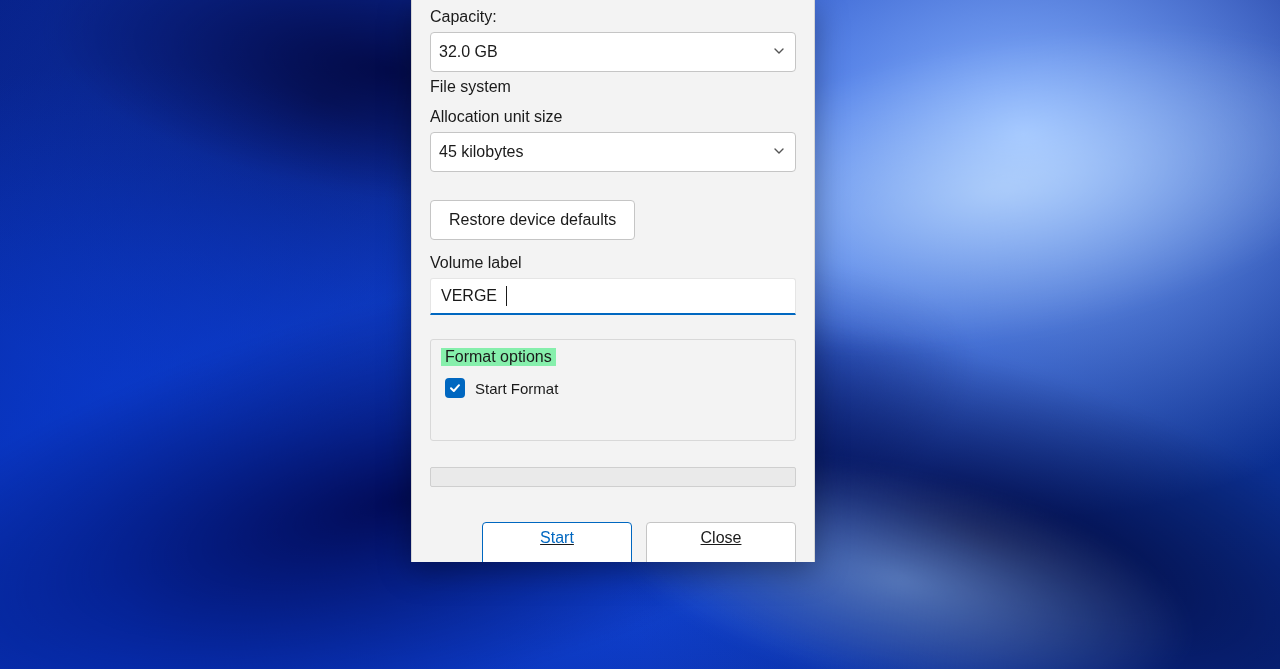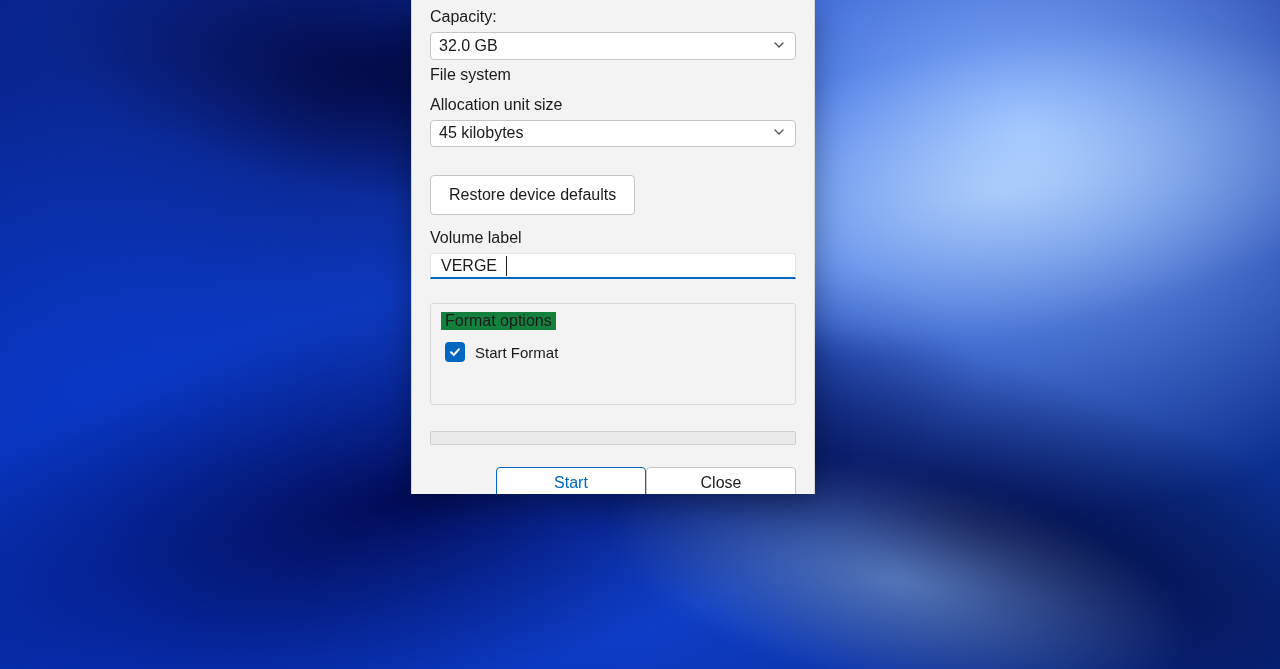--- a/index.html
+++ b/index.html
@@ -46,21 +46,21 @@
   .swirl.e { width: 600px; height: 220px; right: 80px; top: 470px;
     background: radial-gradient(ellipse at center, rgba(160,200,255,0.5) 0%, rgba(160,200,255,0) 70%);
     mix-blend-mode: screen; transform: rotate(12deg);}
 
   
   .dialog {
     position: absolute;
     left: 411px; 
     top: 0;
     width: 404px;
-    height: 494px;
+    height: 562px;
     background: #f3f3f3;
     border-left: 1px solid rgba(0,0,0,0.12);
     border-right: 1px solid rgba(0,0,0,0.12);
     box-shadow: 0 8px 30px rgba(0,0,0,0.35);
     box-sizing: border-box;
     padding: 0 18px;
     display: flex;
     flex-direction: column;
   }
 
@@ -136,21 +136,21 @@
   .groupbox {
     margin-top: 24px;
     border: 1px solid #d8d8d8;
     border-radius: 3px;
     padding: 10px 14px 42px 14px;
     position: relative;
   }
   .groupbox .legend {
     position: relative;
     top: -2px;
-    background: #15803d;
+    background: #86efac;
     display: inline-block;
     padding: 0 4px;
     font-size: 16px;
     color: #1a1a1a;
     margin-left: -4px;
   }
   .check-row {
     display: flex;
     align-items: center;
     gap: 10px;
@@ -172,22 +172,24 @@
     height: 18px;
     background: #eaeaea;
     border: 1px solid #cfcfcf;
     border-radius: 2px;
   }
 
   .button-row {
     margin-top: auto;
     display: flex;
     justify-content: flex-end;
+    gap: 14px;
     padding-bottom: 0;
     padding-top: 22px;
+    text-decoration: underline;
   }
   .button-row .btn {
     width: 112px;
     height: 34px;
     font-size: 16px;
     border-radius: 4px;
     padding-bottom: 6px; 
     align-items: flex-start;
     padding-top: 6px;
   }

